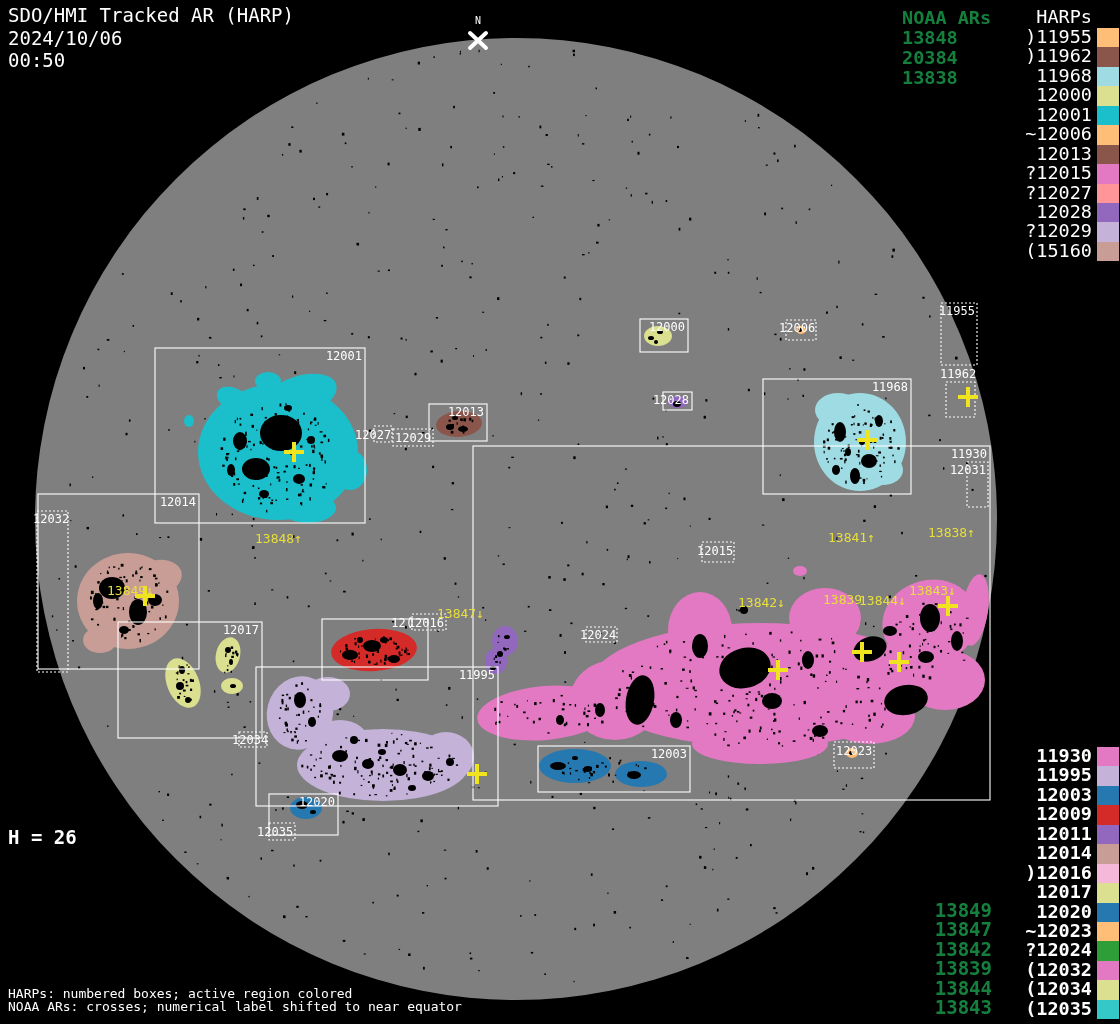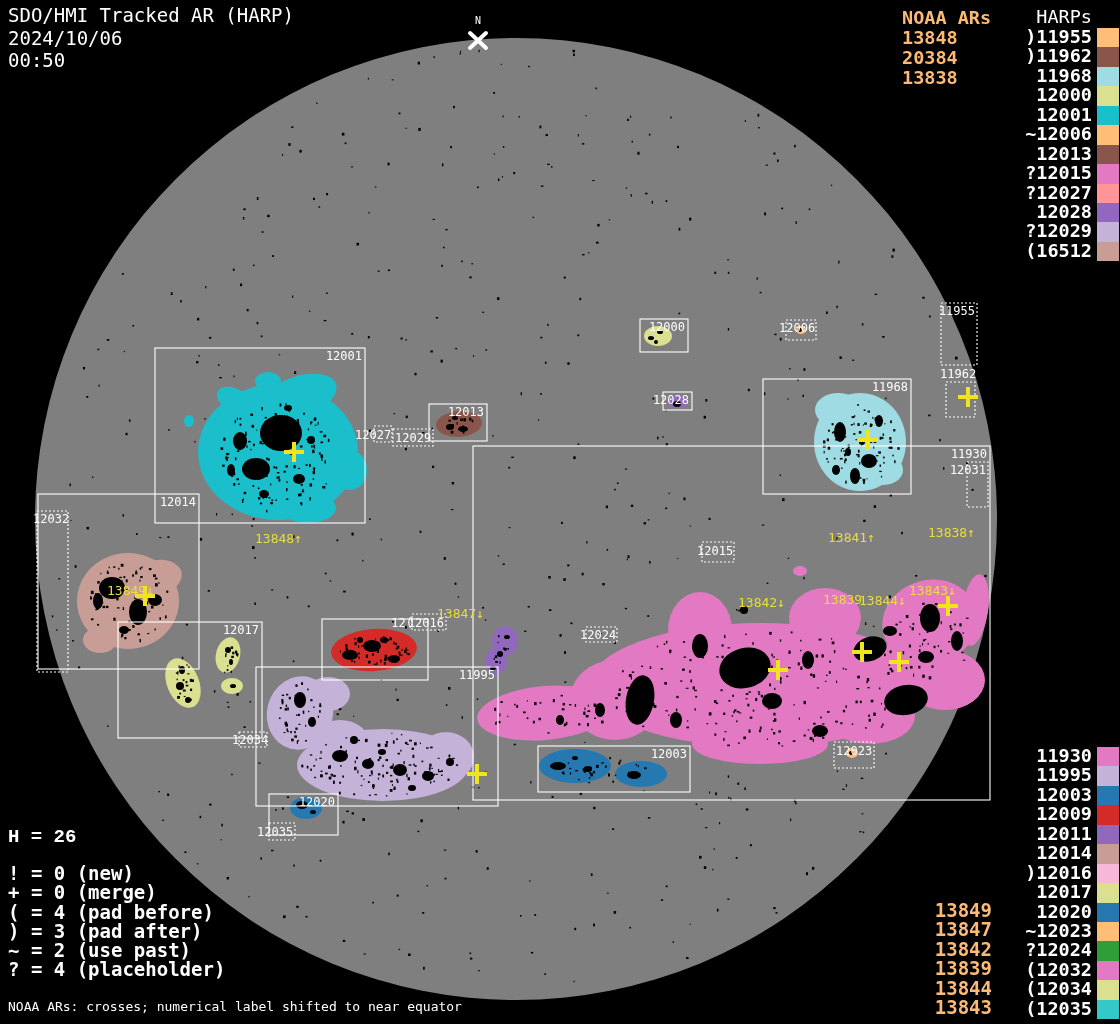--- a/index.html
+++ b/index.html
@@ -2,31 +2,31 @@
 <html><head>
 <meta charset="utf-8">
 <style>
   html,body{margin:0;padding:0;background:#000;}
   .screen{position:relative;width:1120px;height:1024px;background:#000;overflow:hidden;
           font-family:"DejaVu Sans Mono",monospace;color:#fff;}
   svg{position:absolute;left:0;top:0;}
   svg text{font-family:"DejaVu Sans Mono",monospace;}
   .abs{position:absolute;}
   .hdr{left:8px;top:4px;font-size:19px;font-weight:normal;line-height:22.5px;white-space:pre;}
-  .yellow{color:#fdba74;}
+  .yellow{color:#15803d;}
   .tr-noaa{left:902px;top:8px;font-size:18.5px;font-weight:bold;line-height:20px;}
   .tr-harps-hdr{left:1006px;top:6px;width:86px;text-align:right;font-size:18.5px;font-weight:normal;}
-  .tr-harps{left:1006px;top:27px;width:86px;text-align:right;font-size:18.5px;font-weight:bold;}
+  .tr-harps{left:1006px;top:27px;width:86px;text-align:right;font-size:18.5px;font-weight:normal;}
   .tr-harps div,.br-harps div,.br-noaa div{height:19.45px;line-height:19.45px;}
   .tr-swatches{left:1097px;top:28px;}
   .br-swatches{left:1097px;top:747px;}
   .sw{width:22px;height:19.45px;}
   .br-harps{left:1010px;top:746px;width:82px;text-align:right;font-size:18.5px;font-weight:bold;}
   .br-noaa{left:928px;top:901px;width:64px;text-align:right;font-size:19px;font-weight:bold;}
-  .h-count{left:8px;top:826px;font-size:19px;font-weight:bold;font-family:Liberation Mono, monospace;}
+  .h-count{left:8px;top:826px;font-size:19px;font-weight:bold;}
   .flags{left:8px;top:864px;font-size:19px;font-weight:bold;line-height:19.3px;white-space:pre;}
   .footer{left:8px;top:987px;font-size:13px;line-height:13px;white-space:pre;}
 </style>
 </head>
 <body>
 
 <div class="screen">
 
   <svg id="disk-svg" width="1120" height="1024" viewBox="0 0 1120 1024">
       <circle cx="516" cy="519" r="481" fill="#7f7f7f"></circle>
@@ -1770,21 +1770,21 @@
       <div>)11962</div>
       <div>11968</div>
       <div>12000</div>
       <div>12001</div>
       <div>~12006</div>
       <div>12013</div>
       <div>?12015</div>
       <div>?12027</div>
       <div>12028</div>
       <div>?12029</div>
-      <div>(16512</div>
+      <div>(15160</div>
     </div>
   <div class="abs tr-swatches" id="tr-swatches">
       <div class="sw" style="background: rgb(255, 190, 120);"></div>
       <div class="sw" style="background: rgb(138, 86, 76);"></div>
       <div class="sw" style="background: rgb(159, 219, 227);"></div>
       <div class="sw" style="background: rgb(219, 223, 144);"></div>
       <div class="sw" style="background: rgb(27, 191, 204);"></div>
       <div class="sw" style="background: rgb(255, 190, 120);"></div>
       <div class="sw" style="background: rgb(138, 86, 76);"></div>
       <div class="sw" style="background: rgb(226, 121, 194);"></div>
@@ -1829,17 +1829,16 @@
   <div class="abs br-noaa yellow" id="br-noaa-rows">
       <div>13849</div>
       <div>13847</div>
       <div>13842</div>
       <div>13839</div>
       <div>13844</div>
       <div>13843</div>
     </div>
 
   <div class="abs h-count">H = 26</div>
-  <div class="abs flags" id="flag-lines"><div>! = 0 (new)</div><div>+ = 0 (merge)</div><div>( = 4 (pad before)</div><div>) = 3 (pad after)</div><div>~ = 2 (use past)</div><div>? = 4 (placeholder)</div></div>
 
-  <div class="abs footer"><br><span>NOAA ARs: crosses; numerical label shifted to near equator</span></div>
+  <div class="abs footer"><span>HARPs: numbered boxes; active region colored</span><br><span>NOAA ARs: crosses; numerical label shifted to near equator</span></div>
 
 </div>
 
 </body></html>

